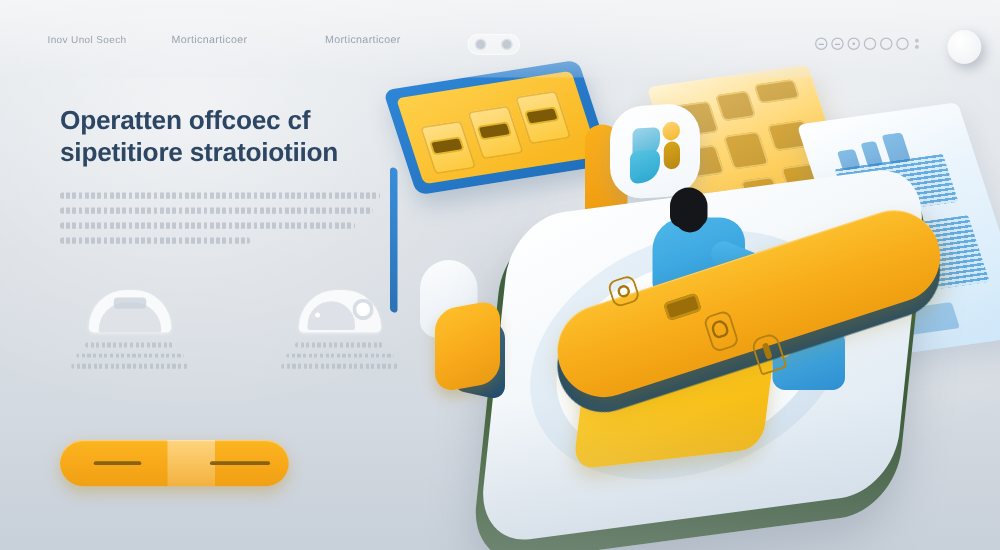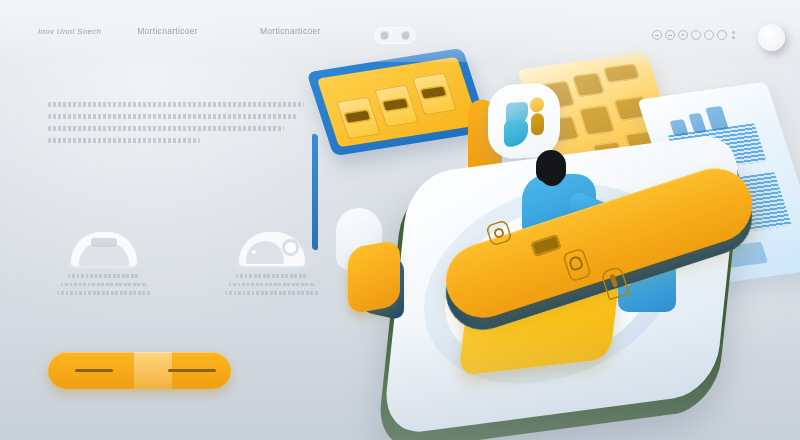--- a/index.html
+++ b/index.html
@@ -25,21 +25,21 @@
     background:linear-gradient(180deg, rgba(190,200,212,0) 0%, rgba(186,196,209,.35) 100%);
     pointer-events:none;}
 
   
   .nav{position:absolute;left:0;top:0;width:800px;height:62px;
     background:linear-gradient(180deg,rgba(245,246,248,.85),rgba(233,236,240,.25));
     display:flex;align-items:center;box-sizing:border-box;padding:0 16px;}
   .nav-left{display:flex;align-items:center;gap:14px;margin-left:22px;}
   .nav-link{font-size:8.5px;color:#9aa3ad;letter-spacing:.3px;
     filter:blur(.55px);white-space:nowrap;}
-  .nav-link.l1{font-size:8px;font-style:italic;}
+  .nav-link.l1{font-size:8px;}
   .nav-link.l2{margin-left:22px;font-size:8.5px;}
   .nav-link.l3{margin-left:48px;font-size:8.5px;}
 
   .nav-toggle{position:absolute;left:374px;top:27px;width:42px;height:17px;
     border-radius:9px;background:rgba(255,255,255,.42);
     box-shadow:inset 0 0 0 1px rgba(255,255,255,.5);
     display:flex;align-items:center;justify-content:space-around;}
   .nav-toggle .dot{width:9px;height:9px;border-radius:50%;
     background:rgba(186,194,203,.85);box-shadow:inset 0 0 0 1px rgba(255,255,255,.45);}
 
@@ -365,20 +365,24 @@
     <span class="ci"></span>
     <span class="tiny">
         <span></span>
         <span></span>
       </span>
   </div>
 
   <div class="avatar"></div>
 
   <div class="hero">
+    <h1 class="headline">
+      <span>Operatten offcoec cf</span>
+      <span class="l2">sipetitiore stratoiotiion</span>
+    </h1>
     <div class="body-copy">
       <div class="body-line w1"></div>
       <div class="body-line w2"></div>
       <div class="body-line w3"></div>
       <div class="body-line w4"></div>
     </div>
   </div>
 
   <div class="features">
     <div class="feature">

